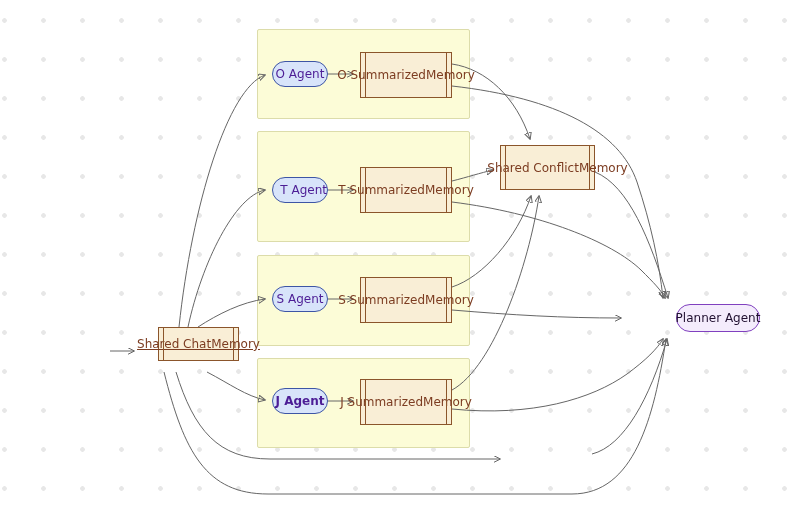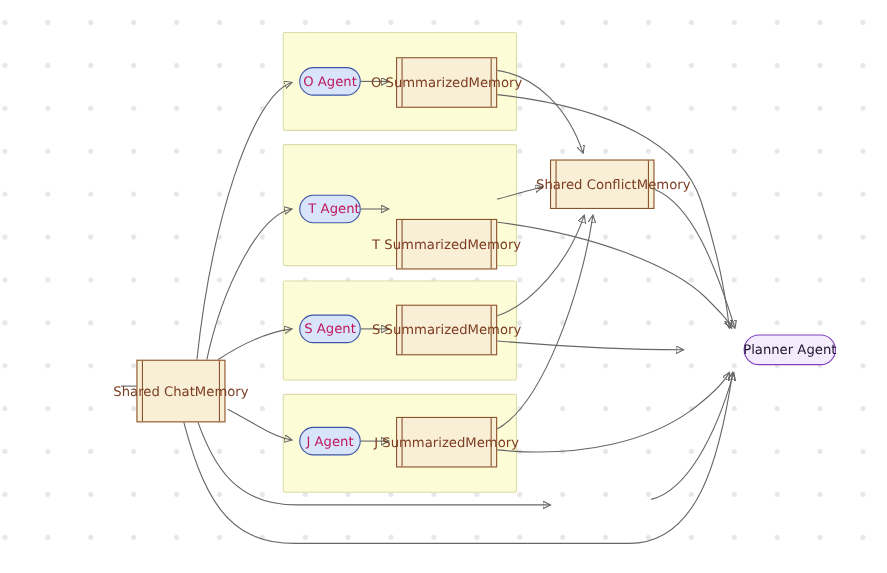--- a/index.html
+++ b/index.html
@@ -17,21 +17,21 @@
   .edges path{fill:none;stroke:#666666;stroke-width:1;}
   .group{
     position:absolute;z-index:1;
     background:#fcfcd7;
     border:1px solid #dcdcaa;
     border-radius:2px;
   }
   .node{
     position:absolute;z-index:3;
     display:flex;align-items:center;justify-content:center;
-    font-size:12px;color:#be185d;white-space:nowrap;
+    font-size:12px;color:#4c1d95;white-space:nowrap;
     box-sizing:border-box;text-align:center;
   }
   .stadium{
     background:#d8e4fa;border:1.4px solid #3d55a5;border-radius:14px;
   }
   .subroutine{
     background:#f9eed6;border:1.4px solid #8b552b;color:#7c3c21;
   }
   .subroutine::before,.subroutine::after{
     content:"";position:absolute;top:0;bottom:0;width:0;
@@ -81,47 +81,47 @@
     <path d="M452,86 C558,98 620,132 637,182 C651,224 659,262 663,298" marker-end="url(#arrow)"></path>
     <path d="M452,202 C540,213 612,242 641,270 C654,283 661,290 665,298" marker-end="url(#arrow)"></path>
     <path d="M595,172 C629,186 650,240 668,298" marker-end="url(#arrow)"></path>
     <path d="M452,310 C512,315 562,318 621,318" marker-end="url(#arrow)"></path>
     <path d="M452,409 C532,417 592,399 627,374 C646,360 657,349 663,339" marker-end="url(#arrow)"></path>
     <path d="M592,454 C624,446 650,398 667,339" marker-end="url(#arrow)"></path>
     <path d="M712,318 H739" marker-end="url(#arrow)"></path>
   </svg>
 
 
-  <div class="node subroutine" style="left:124px;top:327px;width:81px;height:57px;">
+  <div class="node subroutine" style="left:158px;top:327px;width:81px;height:34px;text-decoration:underline;">
     <div class="mem-label">
       <span>Shared Chat</span>
       <span>Memory</span>
     </div>
   </div>
 
   <div class="node stadium" style="left:272px;top:61px;width:56px;height:26px;">
     <span>O Agent</span>
   </div>
   <div class="node stadium" style="left:272px;top:177px;width:56px;height:26px;justify-content:flex-end;">
     <span>T Agent</span>
   </div>
   <div class="node stadium" style="left:272px;top:286px;width:56px;height:26px;">
     <span>S Agent</span>
   </div>
-  <div class="node stadium" style="left:272px;top:388px;width:56px;height:26px;">
+  <div class="node stadium" style="left:272px;top:388px;width:56px;height:26px;font-weight:bold;">
     <span>J Agent</span>
   </div>
 
   <div class="node subroutine" style="left:360px;top:52px;width:92px;height:46px;">
     <div class="mem-label">
       <span>O Summarized</span>
       <span>Memory</span>
     </div>
   </div>
-  <div class="node subroutine" style="left:360px;top:167px;width:92px;height:46px;margin-top:32px;">
+  <div class="node subroutine" style="left:360px;top:167px;width:92px;height:46px;">
     <div class="mem-label">
       <span>T Summarized</span>
       <span>Memory</span>
     </div>
   </div>
   <div class="node subroutine" style="left:360px;top:277px;width:92px;height:46px;">
     <div class="mem-label">
       <span>S Summarized</span>
       <span>Memory</span>
     </div>

